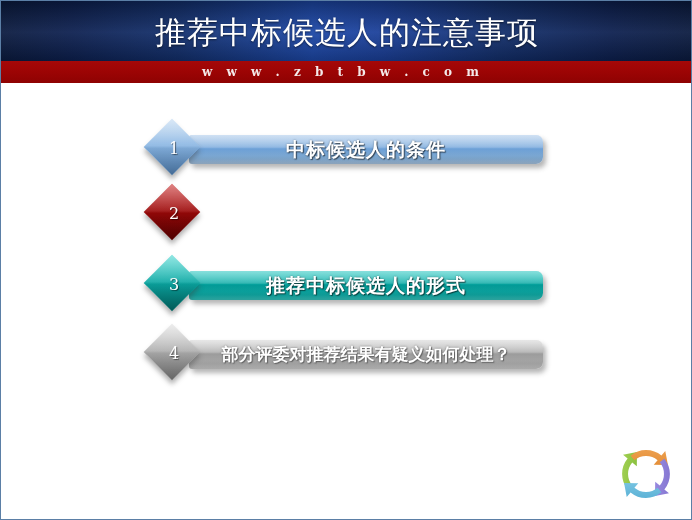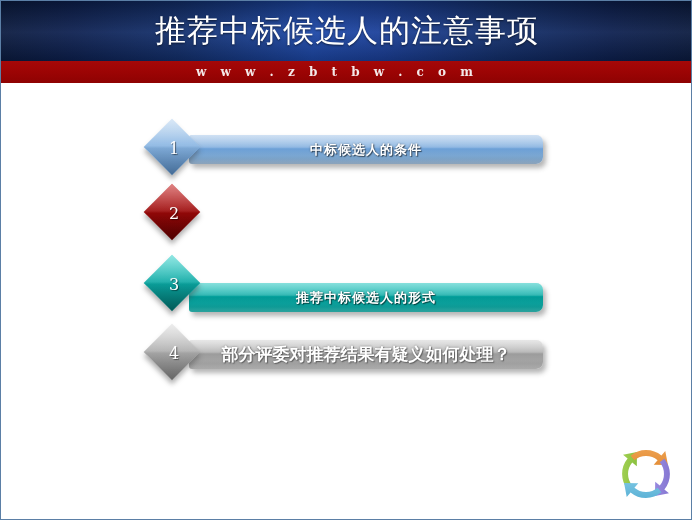--- a/index.html
+++ b/index.html
@@ -52,40 +52,40 @@
       rgba(0,0,0,0.22) 100%);
     pointer-events: none;
   }
   #slide-title {
     position: absolute;
     left: 0;
     top: 10px;
     width: 692px;
     text-align: center;
     color: #ffffff;
-    font-family: Liberation Mono, monospace;
+    font-family: Liberation Sans, sans-serif;
     font-size: 31px;
     line-height: 44px;
     letter-spacing: 1px;
     white-space: nowrap;
     z-index: 3;
     text-shadow: 0 1px 2px rgba(0,0,0,0.55);
   }
 
   #url-band {
     position: absolute;
     left: 0;
     top: 60px;
     width: 692px;
     height: 22px;
     background: linear-gradient(to bottom, #a50808 0%, #9c0404 50%, #8e0202 100%);
   }
   #url-text {
     position: absolute;
-    left: 10px;
+    left: 16px;
     top: 0;
     width: 652px;
     height: 22px;
     line-height: 22px;
     text-align: center;
     color: #f4e9e9;
     font-family: "DejaVu Serif", "Liberation Serif", serif;
     font-size: 12px;
     font-weight: bold;
     letter-spacing: 5px;
@@ -124,21 +124,21 @@
   }
   .bar-label {
     position: absolute;
     left: 0;
     right: 0;
     top: 0;
     height: 29px;
     line-height: 29px;
     text-align: center;
     color: #ffffff;
-    font-size: 13px;
+    font-size: 19px;
     font-weight: bold;
     letter-spacing: 1px;
     white-space: nowrap;
     text-shadow: 1px 1px 1px rgba(0,0,0,0.55), 0 0 2px rgba(0,0,0,0.4);
     z-index: 2;
   }
   .bar-label.tight {
     letter-spacing: 0px;
     font-size: 17px;
   }
@@ -184,21 +184,21 @@
     z-index: 3;
   }
 
   
   .theme-blue .bar   { background: linear-gradient(to bottom, #a9c8ea 0%, #7fadde 38%, #6fa2d8 50%, #8cb9e4 82%, #b3d0ef 100%); }
   .theme-blue .diamond { background: linear-gradient(135deg, #bcd6f0 0%, #8db8e4 40%, #5f95cf 100%); }
 
   .theme-red .bar    { background: linear-gradient(to bottom, #b41414 0%, #9d0a0a 38%, #8f0505 50%, #a50d0d 82%, #c11c1c 100%); }
   .theme-red .diamond { background: linear-gradient(135deg, #c52020 0%, #9d0808 45%, #6e0202 100%); }
 
-  .theme-teal .bar   { background: linear-gradient(to bottom, #24c6c0 0%, #0bada8 38%, #039c98 50%, #10b0ab 82%, #38cfc9 100%); margin-top: 12px; }
+  .theme-teal .bar   { background: linear-gradient(to bottom, #24c6c0 0%, #0bada8 38%, #039c98 50%, #10b0ab 82%, #38cfc9 100%); }
   .theme-teal .diamond { background: linear-gradient(135deg, #3ad3cd 0%, #0caaa5 45%, #027c79 100%); }
 
   .theme-gray .bar   { background: linear-gradient(to bottom, #d4d4d4 0%, #aeaeae 38%, #9e9e9e 50%, #b6b6b6 82%, #dadada 100%); }
   .theme-gray .diamond { background: linear-gradient(135deg, #dedede 0%, #b0b0b0 45%, #8c8c8c 100%); }
   .theme-gray .bar-label { color: #ffffff; text-shadow: 1px 1px 1px rgba(90,90,90,0.85), 0 0 2px rgba(60,60,60,0.6); }
 
   
   #cycle-logo {
     position: absolute;
     left: 612px;

